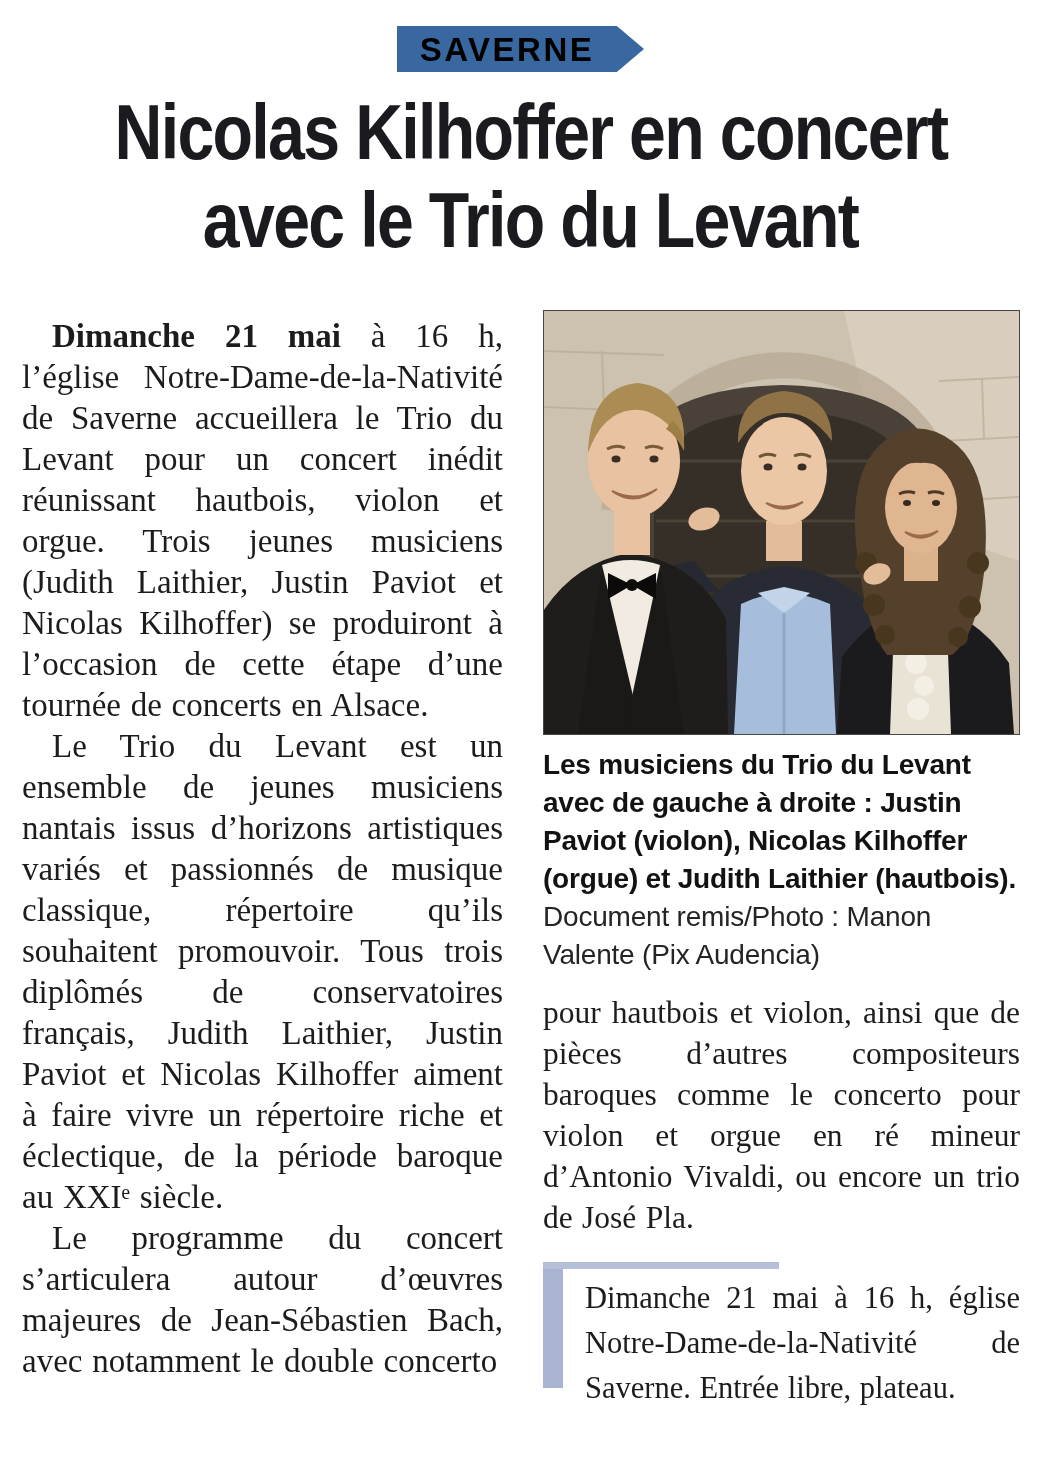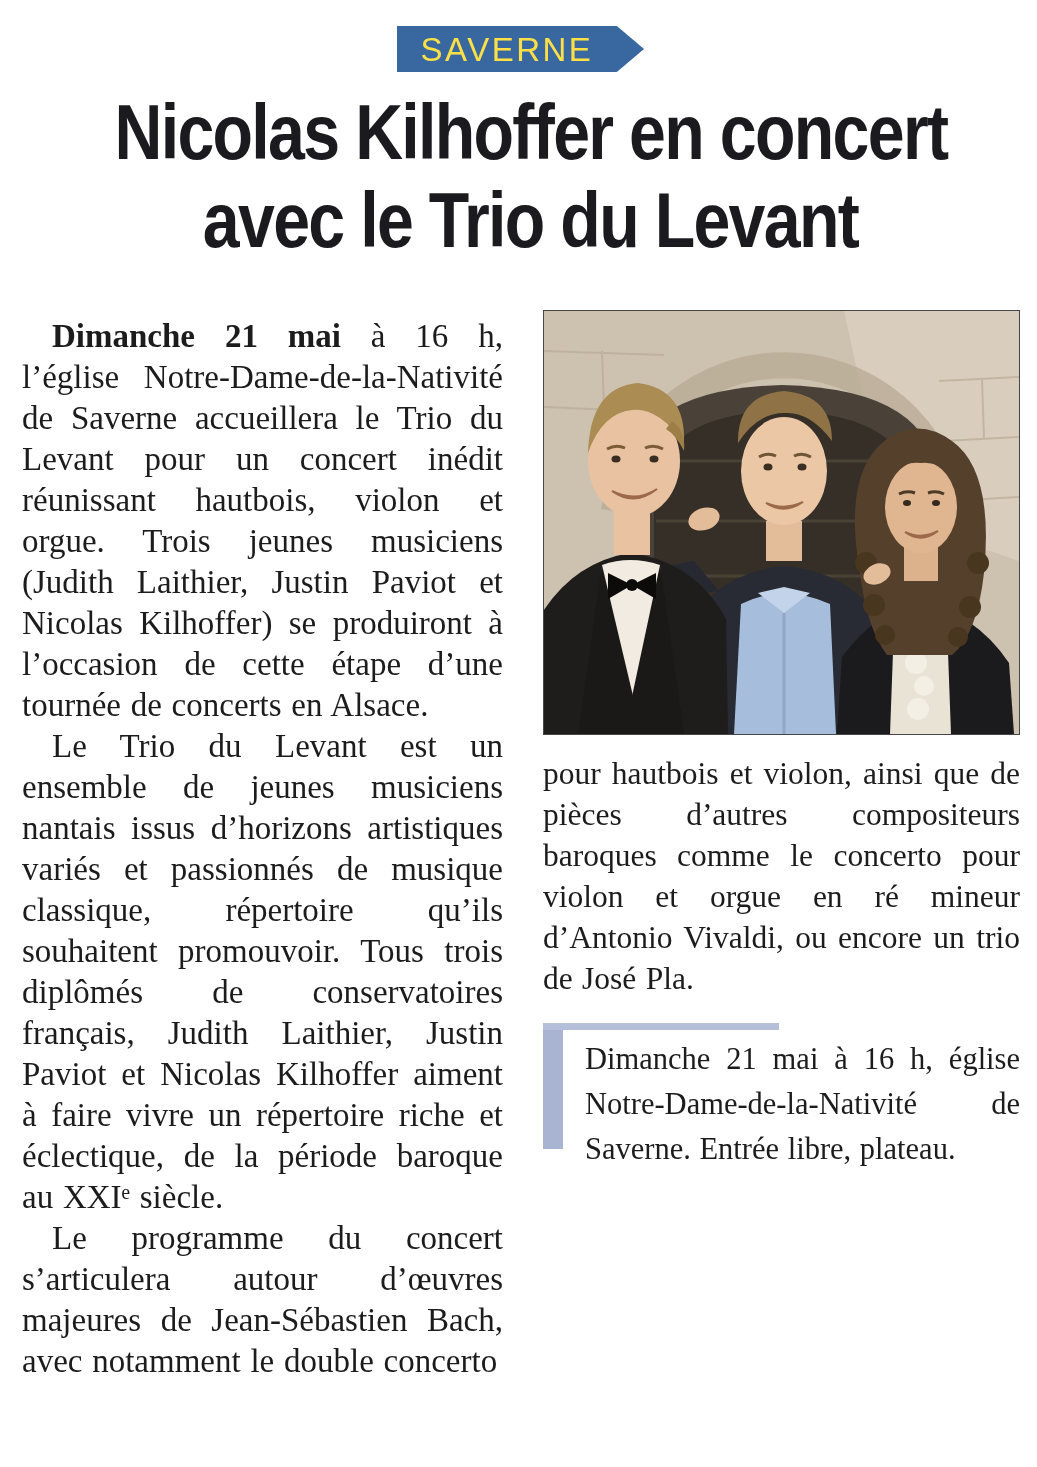--- a/index.html
+++ b/index.html
@@ -10,22 +10,22 @@
 
   
   .kicker {
     position:absolute; left:397px; top:26px; width:247px; height:46px;
     background:#38689f;
     clip-path:polygon(0 0, 89% 0, 100% 50%, 89% 100%, 0 100%);
     display:flex; align-items:center; justify-content:center;
     box-sizing:border-box; padding-right:27px;
   }
   .kicker-label {
-    font-family:"Liberation Sans", sans-serif; font-weight:normal;
-    font-size:33px; color:#fde047; letter-spacing:2.5px; line-height:1;
+    font-family:"Liberation Sans", sans-serif; font-weight:bold;
+    font-size:33px; color:#000000; letter-spacing:2.5px; line-height:1;
   }
 
   
   .headline {
     position:absolute; left:0; top:88px; width:1037px; text-align:center;
     font-family:"Liberation Sans", sans-serif; font-weight:bold;
     color:#1a1a1f; font-size:78px; line-height:88px; letter-spacing:-2px;
   }
   .hl-line { display:inline-block; transform:scaleX(0.85); transform-origin:50% 50%; white-space:nowrap; }
 
@@ -167,20 +167,21 @@
           <ellipse cx="363" cy="192" rx="4" ry="3" fill="#35291e"></ellipse>
           <ellipse cx="392" cy="192" rx="4" ry="3" fill="#35291e"></ellipse>
           <path d="M355,183 Q363,179 371,182" stroke="#4c3a26" stroke-width="3" fill="none"></path>
           <path d="M384,182 Q392,179 400,183" stroke="#4c3a26" stroke-width="3" fill="none"></path>
           <path d="M361,221 Q377,233 394,220 Q377,229 361,221 Z" fill="#f8f5f0" stroke="#9c6a4a" stroke-width="2"></path>
           <ellipse cx="333" cy="263" rx="14" ry="10" fill="#e3bc9a" transform="rotate(-22 333 263)"></ellipse>
         </g>
       </svg>
     </div>
 
+    <p class="caption"><span class="caption-bold">Les musiciens du Trio du Levant avec de gauche à droite : Justin Paviot (violon), Nicolas Kilhoffer (orgue) et Judith Laithier (hautbois).</span><span class="caption-credit"> Document remis/Photo : Manon Valente (Pix Audencia)</span></p>
 
     <p class="cont-para">pour hautbois et violon, ainsi que de pièces d’autres compositeurs baroques comme le concerto pour violon et orgue en ré mineur d’Antonio Vivaldi, ou encore un trio de José Pla.</p>
 
     <div class="infobox">
       <div class="infobox-bar"></div>
       <div class="infobox-line"></div>
       <p class="infobox-text">Dimanche 21 mai à 16 h, église Notre-Dame-de-la-Nativité de Saverne. Entrée libre, plateau.</p>
     </div>
 
   </div>

